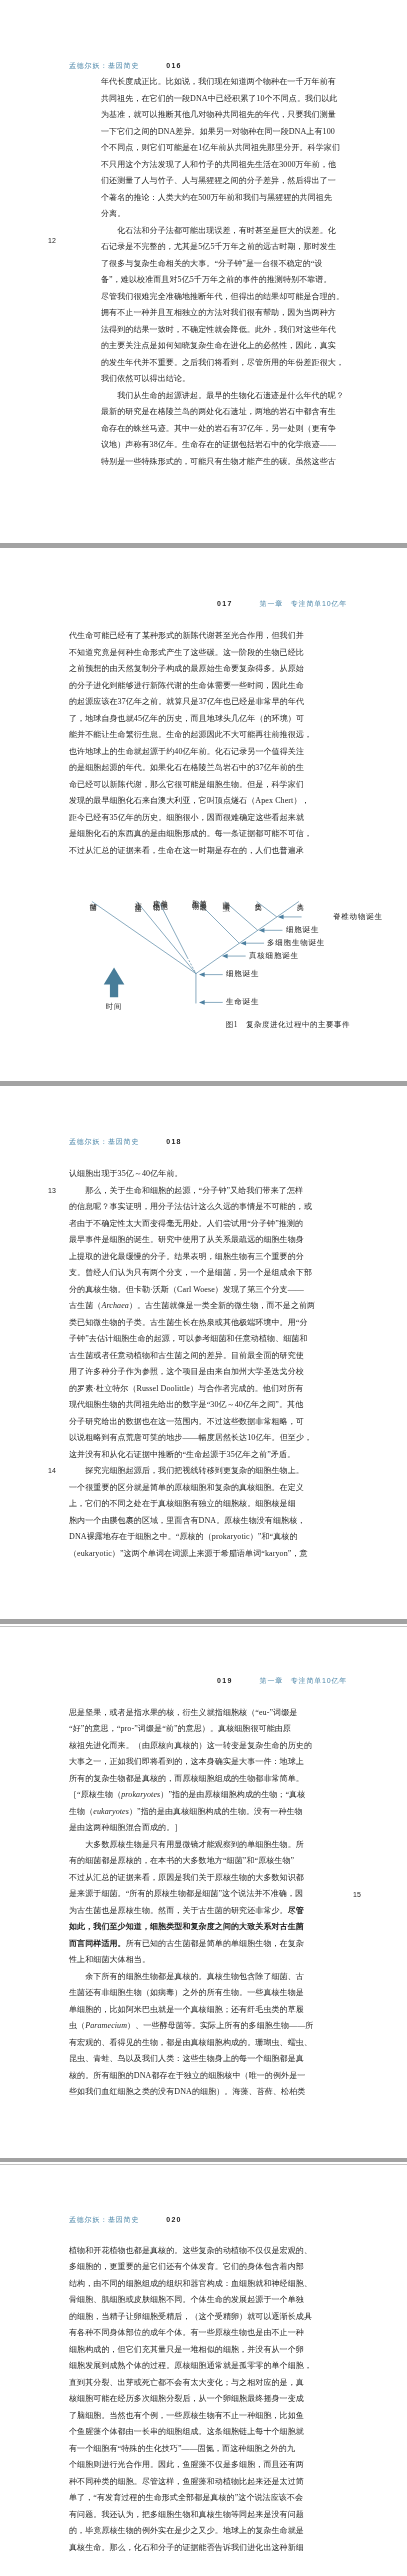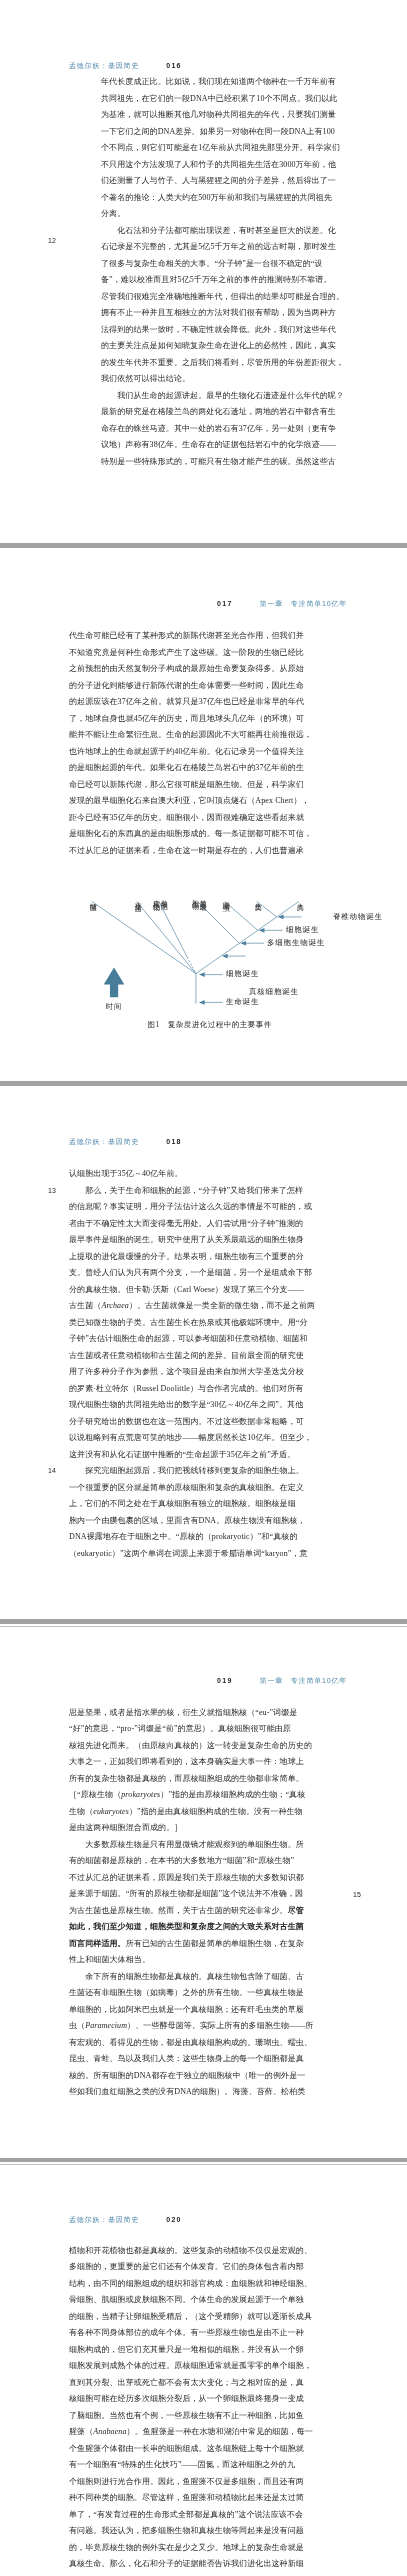--- a/index.html
+++ b/index.html
@@ -19,21 +19,21 @@
   .ln .i{font-style:italic;}
   .ln .b{font-weight:700;}
   .mnote{position:absolute;font-size:7px;color:#1f1f1f;line-height:16.5px;
          font-family:"Liberation Sans","DejaVu Sans",sans-serif;}
   .figwrap{position:absolute;left:61px;top:309px;width:309px;height:155px;}
   .figwrap svg{position:absolute;left:0;top:0;}
   .tiplabel{position:absolute;writing-mode:vertical-rl;white-space:pre-line;font-size:7px;
             line-height:7.7px;letter-spacing:1.5px;color:#333;transform:translateX(-50%);}
   .anno{position:absolute;font-size:7.5px;color:#222;letter-spacing:0.8px;transform:translateY(-52%);white-space:nowrap;}
   .timelabel{position:absolute;font-size:7.5px;color:#333;letter-spacing:1px;transform:translateX(-50%);text-align:center;}
-  .figcaption{position:absolute;left:69px;width:281px;top:470px;text-align:center;
+  .figcaption{position:absolute;left:69px;width:281px;top:470px;text-align:right;
               font-size:7.5px;color:#1f1f1f;letter-spacing:0.5px;}
 </style>
 </head>
 <body>
 
 <div id="book">
     <div class="page" style="height: 543px;">
       <div class="hdr" style="top: 61px;">
         <span class="bt">孟德尔妖：基因简史</span>
         <span class="pn">016</span>
@@ -89,21 +89,21 @@
         <div class="ln"><span>命已经可以新陈代谢，那么它很可能是细胞生物。但是，科学家们</span></div>
         <div class="ln"><span>发现的最早细胞化石来自澳大利亚，它叫顶点燧石（Apex Chert），</span></div>
         <div class="ln"><span>距今已经有35亿年的历史。细胞很小，因而很难确定这些看起来就</span></div>
         <div class="ln"><span>是细胞化石的东西真的是由细胞形成的。每一条证据都可能不可信，</span></div>
         <div class="ln"><span>不过从汇总的证据来看，生命在这一时期是存在的，人们也普遍承</span></div>
       </div>
       <div class="figwrap">
         <div class="anno" style="left: 243px; top: 58px; margin-left: 29px;">脊椎动物诞生</div>
         <div class="anno" style="left: 225px; top: 71px;">细胞诞生</div>
         <div class="anno" style="left: 206px; top: 84px;">多细胞生物诞生</div>
-        <div class="anno" style="left: 188px; top: 97px; margin-top: 36px;">真核细胞诞生</div>
+        <div class="anno" style="left: 188px; top: 97px;">真核细胞诞生</div>
         <div class="anno" style="left: 165px; top: 115px;">细胞诞生</div>
         <div class="anno" style="left: 165px; top: 143px; text-align: right;">生命诞生</div>
         <svg width="309" height="155" viewBox="0 0 600 300">
           <line x1="60" y1="82" x2="262" y2="222" stroke="#4e81a1" stroke-width="1.3"></line>
           <line x1="147" y1="82" x2="262" y2="222" stroke="#4e81a1" stroke-width="1.3"></line>
           <line x1="190" y1="82" x2="245" y2="190" stroke="#4e81a1" stroke-width="1.3"></line>
           <line x1="245" y1="190" x2="262" y2="222" stroke="#4e81a1" stroke-width="1.3" stroke-dasharray="4 3"></line>
           <line x1="265" y1="82" x2="346" y2="163" stroke="#4e81a1" stroke-width="1.3"></line>
           <line x1="318" y1="82" x2="382" y2="138" stroke="#4e81a1" stroke-width="1.3"></line>
           <line x1="380" y1="82" x2="419" y2="112" stroke="#4e81a1" stroke-width="1.3"></line>
@@ -228,21 +228,20 @@
         <div class="ln"><span>多细胞的，更重要的是它们还有个体发育。它们的身体包含着内部</span></div>
         <div class="ln"><span>结构，由不同的细胞组成的组织和器官构成：血细胞就和神经细胞、</span></div>
         <div class="ln"><span>骨细胞、肌细胞或皮肤细胞不同。个体生命的发展起源于一个单独</span></div>
         <div class="ln"><span>的细胞，当精子让卵细胞受精后，（这个受精卵）就可以逐渐长成具</span></div>
         <div class="ln"><span>有各种不同身体部位的成年个体。有一些原核生物也是由不止一种</span></div>
         <div class="ln"><span>细胞构成的，但它们充其量只是一堆相似的细胞，并没有从一个卵</span></div>
         <div class="ln"><span>细胞发展到成熟个体的过程。原核细胞通常就是孤零零的单个细胞，</span></div>
         <div class="ln"><span>直到其分裂、出芽或死亡都不会有太大变化；与之相对应的是，真</span></div>
         <div class="ln"><span>核细胞可能在经历多次细胞分裂后，从一个卵细胞最终摇身一变成</span></div>
         <div class="ln"><span>了脑细胞。当然也有个例，一些原核生物有不止一种细胞，比如鱼</span></div>
-        <div class="ln"><span>腥藻（</span><span class="i">Anabaena</span><span>）。鱼腥藻是一种在水塘和湖泊中常见的细菌，每一</span></div>
         <div class="ln"><span>个鱼腥藻个体都由一长串的细胞组成。这条细胞链上每十个细胞就</span></div>
         <div class="ln"><span>有一个细胞有“特殊的生化技巧”——固氮，而这种细胞之外的九</span></div>
         <div class="ln"><span>个细胞则进行光合作用。因此，鱼腥藻不仅是多细胞，而且还有两</span></div>
         <div class="ln"><span>种不同种类的细胞。尽管这样，鱼腥藻和动植物比起来还是太过简</span></div>
         <div class="ln"><span>单了，“有发育过程的生命形式全部都是真核的”这个说法应该不会</span></div>
         <div class="ln"><span>有问题。我还认为，把多细胞生物和真核生物等同起来是没有问题</span></div>
         <div class="ln"><span>的，毕竟原核生物的例外实在是少之又少。地球上的复杂生命就是</span></div>
         <div class="ln"><span>真核生命。那么，化石和分子的证据能否告诉我们进化出这种新细</span></div>
         <div class="ln"></div>
       </div>

